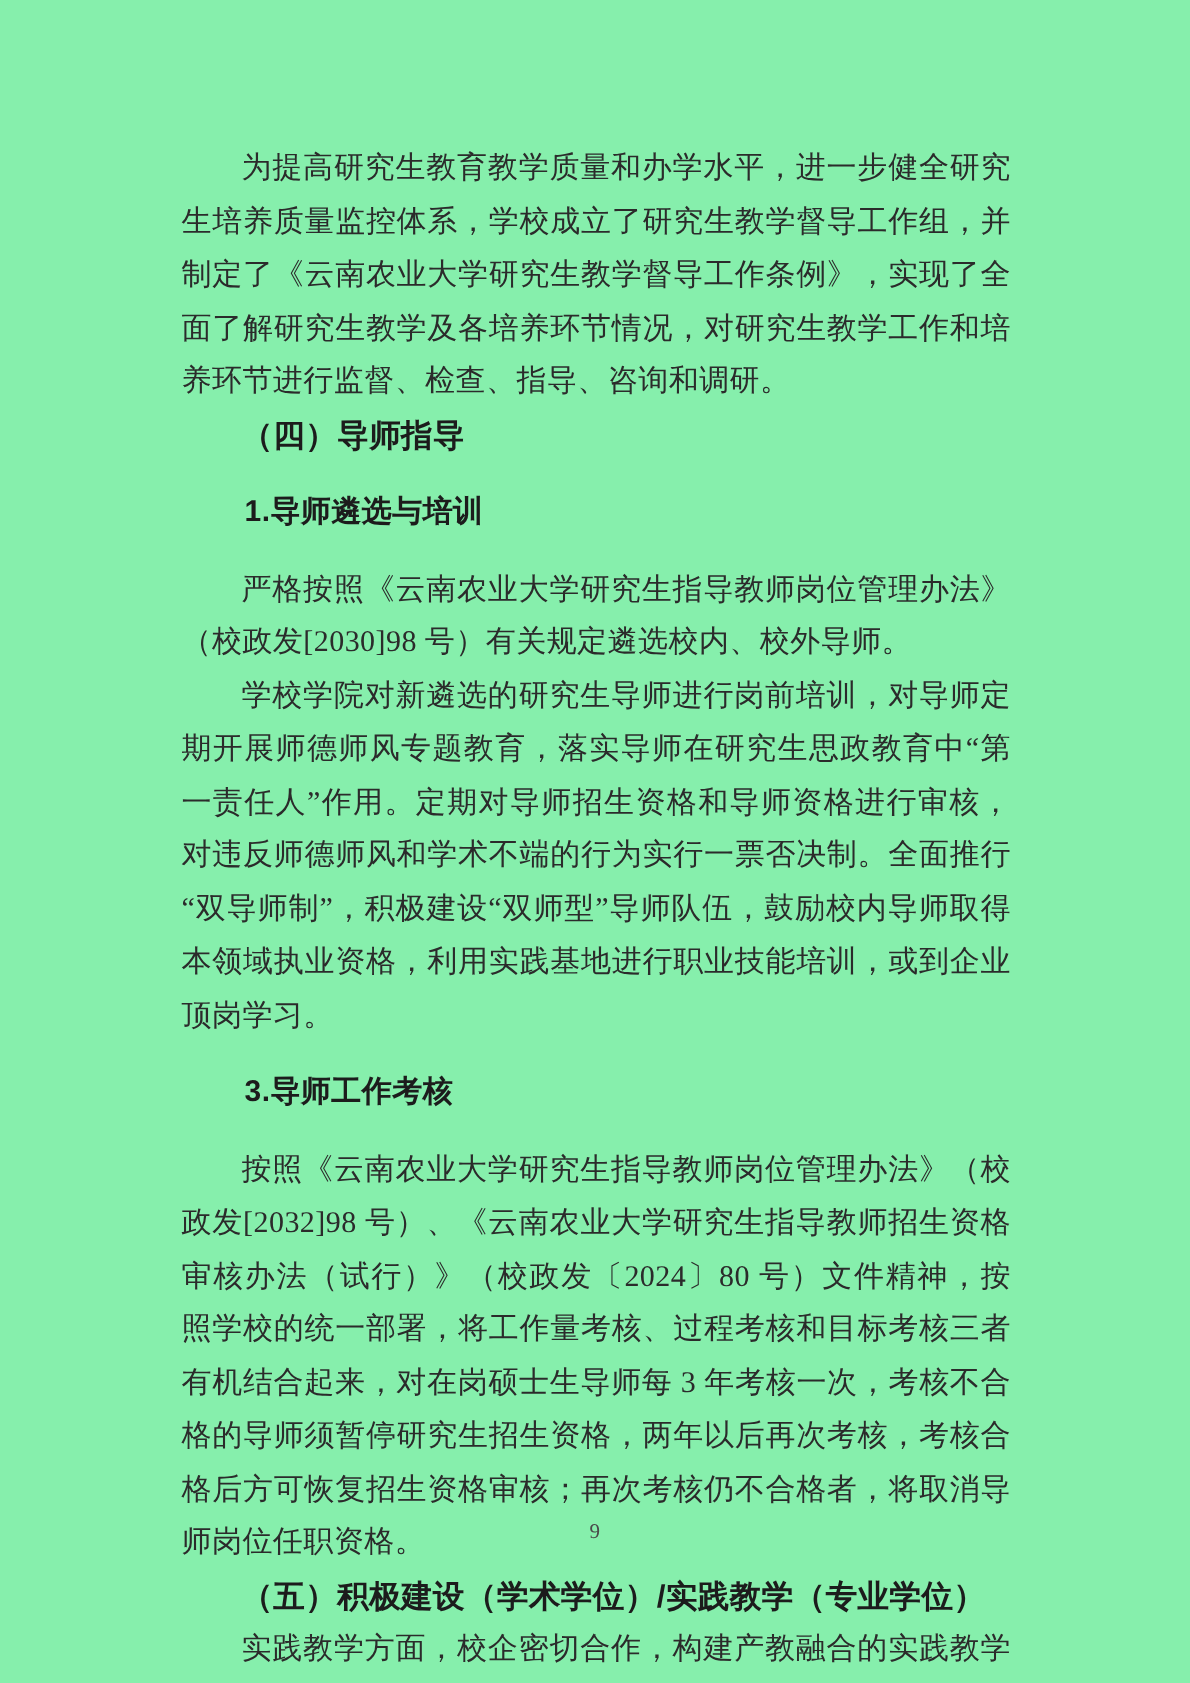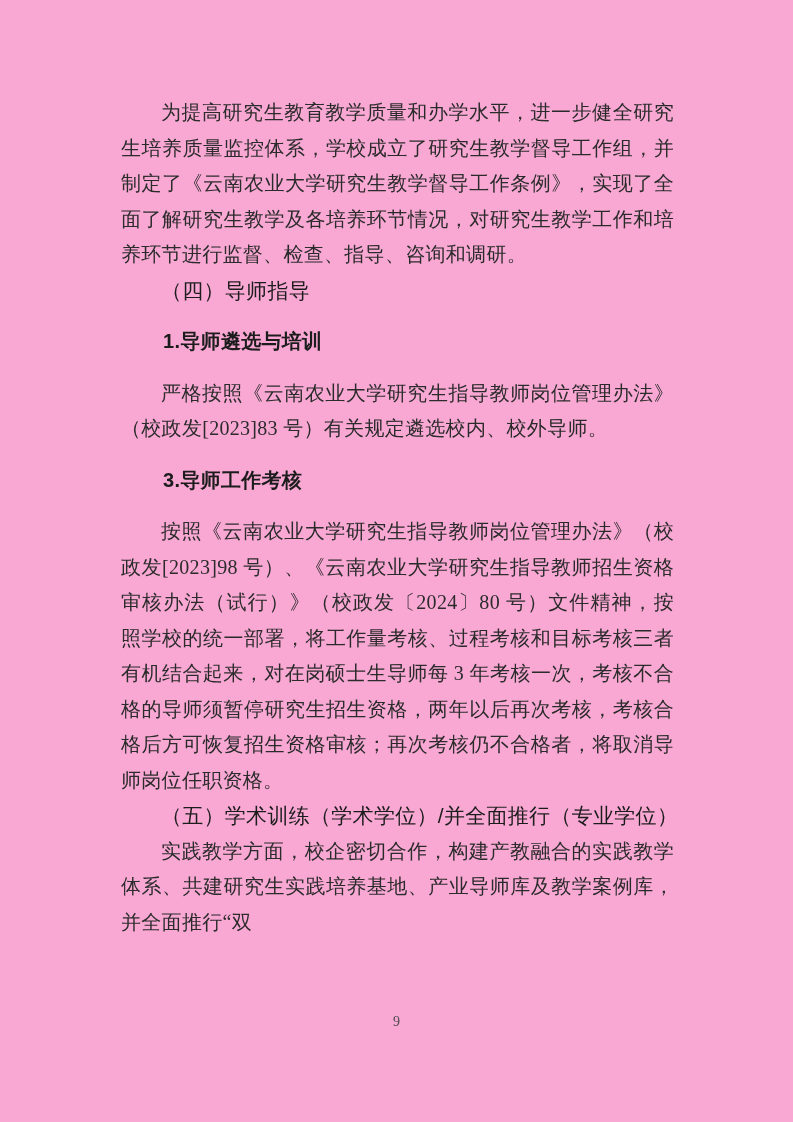--- a/index.html
+++ b/index.html
@@ -5,21 +5,21 @@
   html, body {
     margin: 0;
     padding: 0;
     background: #e8e8e8;
   }
   .page {
     position: relative;
     width: 793px;
     height: 1122px;
     margin: 0 auto;
-    background: #f9a8d4;
+    background: #86efac;
     overflow: hidden;
     box-sizing: border-box;
   }
   .content {
     position: absolute;
     left: 121px;
     top: 95px;
     width: 553px;
   }
   .body-para {
@@ -31,21 +31,21 @@
     text-align: justify;
     text-justify: inter-character;
     text-indent: 2em;
     letter-spacing: 0.3px;
   }
   .section-heading {
     margin: 0;
     font-family: "Liberation Sans", "DejaVu Sans", sans-serif;
     font-size: 21px;
     line-height: 35.5px;
-    font-weight: 400;
+    font-weight: 700;
     color: #1c1c1c;
     text-indent: 1.9em;
     letter-spacing: 0.3px;
     white-space: nowrap;
   }
   .sub-heading {
     margin: 16px;
     font-family: "Liberation Sans", "DejaVu Sans", sans-serif;
     font-size: 20px;
     line-height: 35.5px;
@@ -66,21 +66,22 @@
   }
 </style>
 </head>
 <body>
 
 <div class="page">
   <div class="content">
     <p class="body-para">为提高研究生教育教学质量和办学水平，进一步健全研究生培养质量监控体系，学校成立了研究生教学督导工作组，并制定了《云南农业大学研究生教学督导工作条例》，实现了全面了解研究生教学及各培养环节情况，对研究生教学工作和培养环节进行监督、检查、指导、咨询和调研。</p>
     <h2 class="section-heading">（四）导师指导</h2>
     <h3 class="sub-heading">1.导师遴选与培训</h3>
-    <p class="body-para">严格按照《云南农业大学研究生指导教师岗位管理办法》（校政发[2023]83 号）有关规定遴选校内、校外导师。</p>
+    <p class="body-para">严格按照《云南农业大学研究生指导教师岗位管理办法》（校政发[2030]98 号）有关规定遴选校内、校外导师。</p>
+    <p class="body-para">学校学院对新遴选的研究生导师进行岗前培训，对导师定期开展师德师风专题教育，落实导师在研究生思政教育中“第一责任人”作用。定期对导师招生资格和导师资格进行审核，对违反师德师风和学术不端的行为实行一票否决制。全面推行“双导师制”，积极建设“双师型”导师队伍，鼓励校内导师取得本领域执业资格，利用实践基地进行职业技能培训，或到企业顶岗学习。</p>
     <h3 class="sub-heading">3.导师工作考核</h3>
-    <p class="body-para">按照《云南农业大学研究生指导教师岗位管理办法》（校政发[2023]98 号）、《云南农业大学研究生指导教师招生资格审核办法（试行）》（校政发〔2024〕80 号）文件精神，按照学校的统一部署，将工作量考核、过程考核和目标考核三者有机结合起来，对在岗硕士生导师每 3 年考核一次，考核不合格的导师须暂停研究生招生资格，两年以后再次考核，考核合格后方可恢复招生资格审核；再次考核仍不合格者，将取消导师岗位任职资格。</p>
-    <h2 class="section-heading">（五）学术训练（学术学位）/并全面推行（专业学位）</h2>
+    <p class="body-para">按照《云南农业大学研究生指导教师岗位管理办法》（校政发[2032]98 号）、《云南农业大学研究生指导教师招生资格审核办法（试行）》（校政发〔2024〕80 号）文件精神，按照学校的统一部署，将工作量考核、过程考核和目标考核三者有机结合起来，对在岗硕士生导师每 3 年考核一次，考核不合格的导师须暂停研究生招生资格，两年以后再次考核，考核合格后方可恢复招生资格审核；再次考核仍不合格者，将取消导师岗位任职资格。</p>
+    <h2 class="section-heading">（五）积极建设（学术学位）/实践教学（专业学位）</h2>
     <p class="body-para">实践教学方面，校企密切合作，构建产教融合的实践教学体系、共建研究生实践培养基地、产业导师库及教学案例库，并全面推行“双</p>
   </div>
 
   <div class="page-footer">9</div>
 </div>
 
 </body></html>

